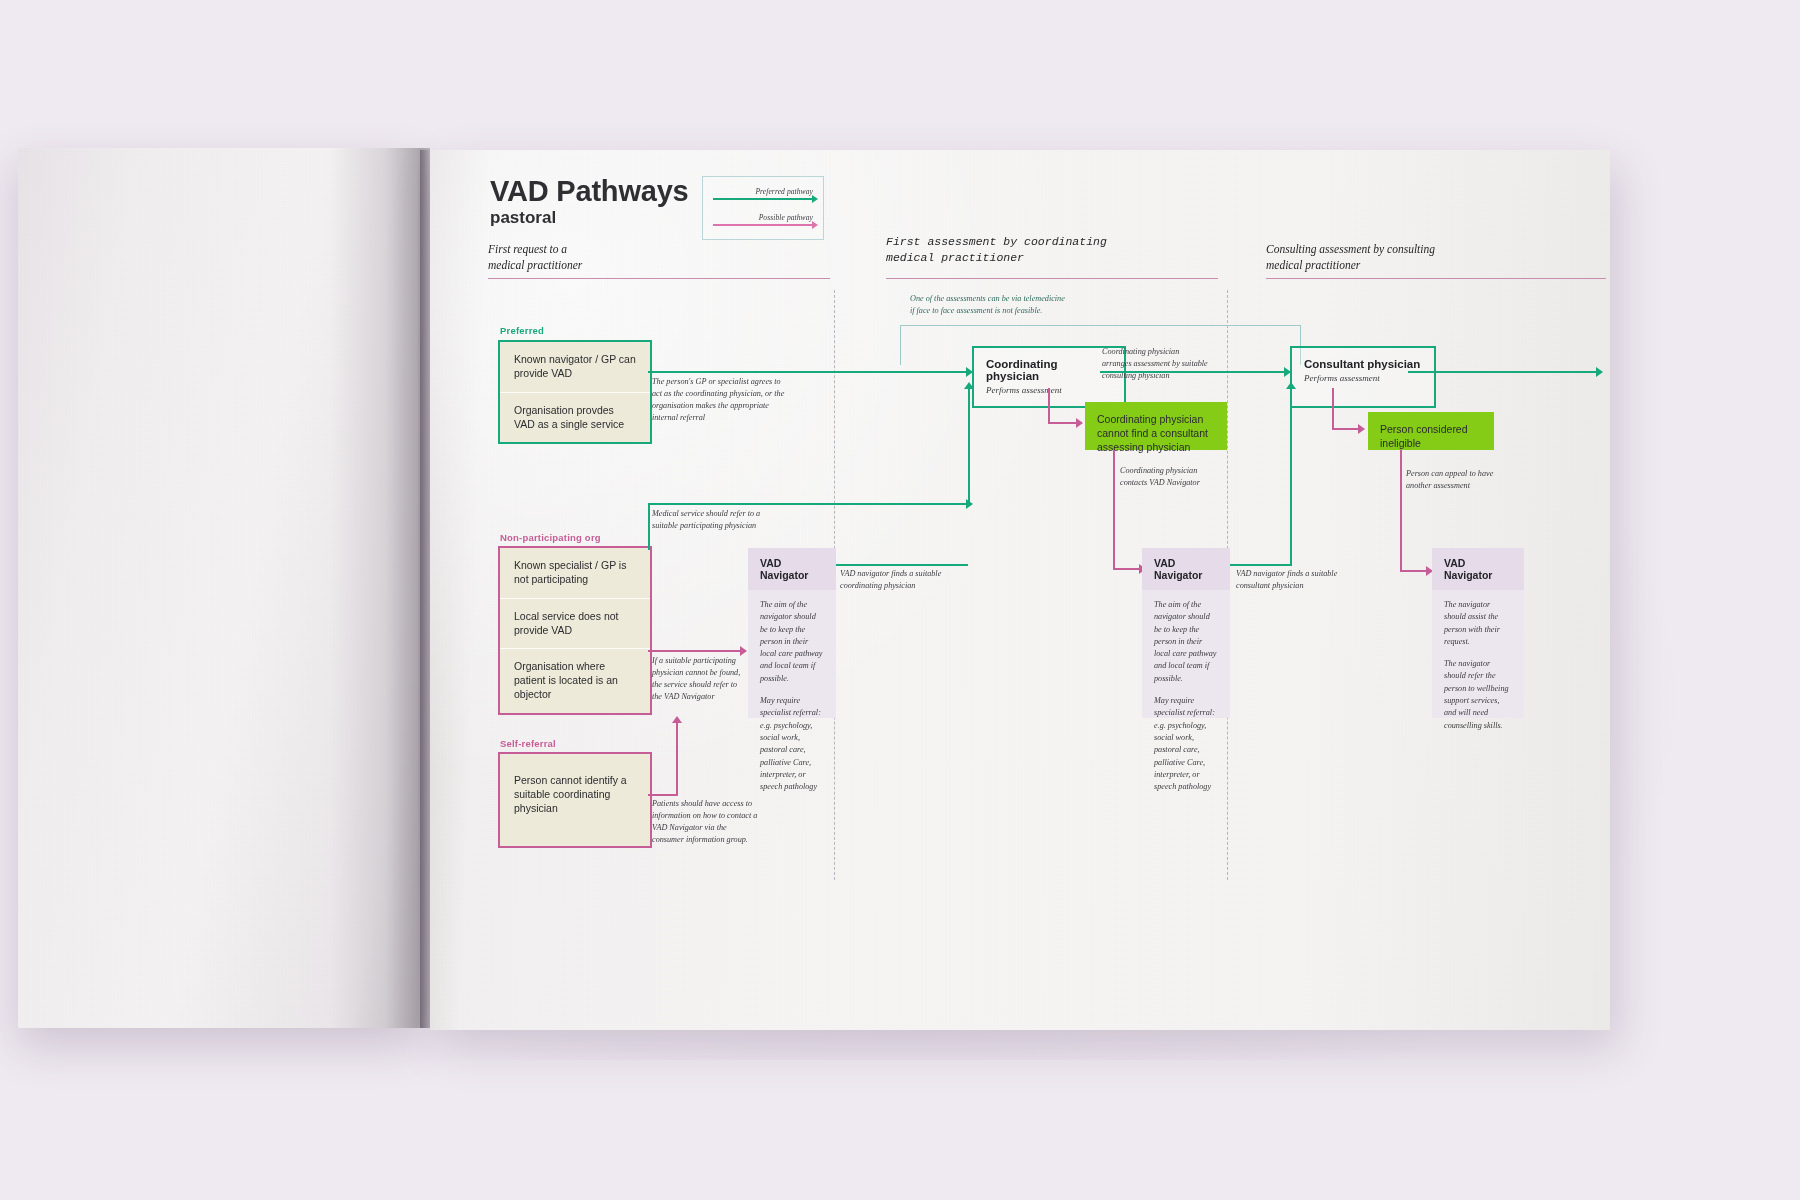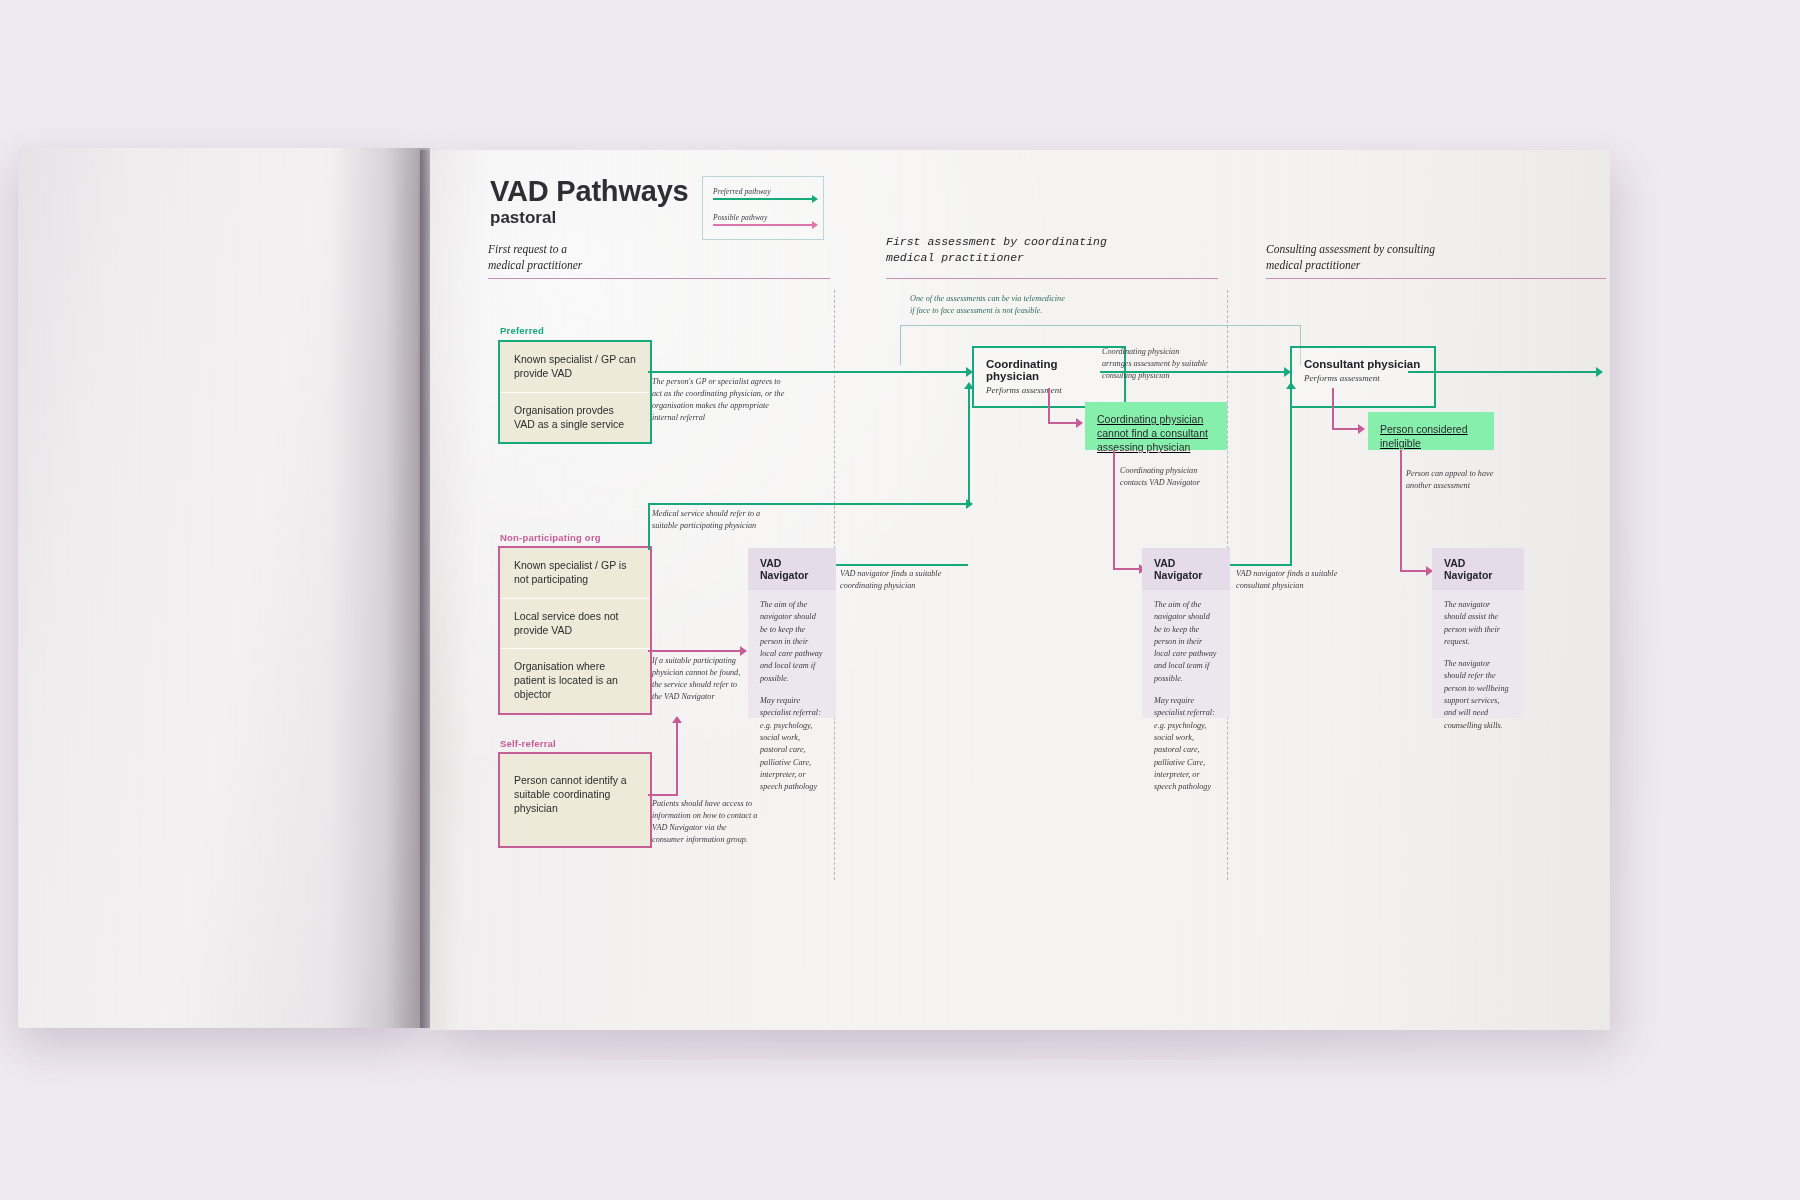--- a/index.html
+++ b/index.html
@@ -53,21 +53,21 @@
   }
   .subtitle{
     position:absolute;left:60px;top:58px;
     font-size:17px;font-weight:bold;color:#2f2f33;
   }
 
   .legend{
     position:absolute;left:272px;top:26px;width:120px;height:62px;
     border:1px solid #b9d7d8;background:rgba(255,255,255,.18);
   }
-  .legend-row{position:absolute;left:10px;width:100px;}
+  .legend-row{position:absolute;left:10px;width:100px;text-align:right;}
   .legend-label{
     font-family:"Liberation Serif", serif;font-style:italic;
     font-size:7.5px;color:#3b3b40;letter-spacing:.1px;
   }
   .legend-line{height:2px;margin-top:2px;position:relative;}
   .legend-line:after{
     content:"";position:absolute;right:-5px;top:-3px;
     border-left:6px solid currentColor;border-top:4px solid transparent;border-bottom:4px solid transparent;
   }
 
@@ -110,21 +110,21 @@
     font-size:10.5px;font-weight:bold;color:#24242a;
     background:#e5dbe9;padding:9px 10px 9px 12px;
   }
   .navbox-body{
     font-family:"Liberation Serif", serif;font-style:italic;
     font-size:8.2px;line-height:1.5;color:#3a3a3e;padding:9px 12px 12px 12px;
   }
   .navbox-body p{margin:0 0 10px 0;}
   .navbox-body p:last-child{margin-bottom:0;}
 
-  .cream{position:absolute;background:#86efac;text-decoration:underline;}
+  .cream{position:absolute;background:#84cc16;}
   .cream-text{font-size:10.5px;line-height:1.35;color:#2b2b2e;padding:10px 12px;}
 
   .note{
     position:absolute;
     font-family:"Liberation Serif", serif;font-style:italic;
     font-size:8.2px;line-height:1.45;color:#3c3c41;
   }
   .note.green{color:#2f6b5d;}
 
   
@@ -181,21 +181,21 @@
 
     <div class="col-head" style="left:836px;top:92px;width:340px;white-space:pre-line;">Consulting assessment by consulting
 medical practitioner</div>
     <div class="col-rule" style="left:836px;top:128px;width:340px;"></div>
 
     <div class="col-divider" style="left:404px;top:140px;height:590px;"></div>
     <div class="col-divider" style="left:797px;top:140px;height:590px;"></div>
 
     <div class="sec-label green" style="left:70px;top:175px;">Preferred</div>
     <div class="stack green" style="left:68px;top:190px;width:150px;">
-      <div class="stack-item">Known specialist / GP can provide VAD</div>
+      <div class="stack-item">Known navigator / GP can provide VAD</div>
       <div class="stack-item">Organisation provdes VAD as a single service</div>
     </div>
 
     <div class="ln h g" style="left:218px;top:221px;width:142px;"></div>
     <div class="note" style="left:222px;top:226px;width:140px;">The person's GP or specialist agrees to act as the coordinating physician, or the organisation makes the appropriate internal referral</div>
     <div class="ln h g" style="left:360px;top:221px;width:178px;"></div>
     <div class="arw r gc" style="left:536px;top:217px;"></div>
 
     <div class="note green" style="left:480px;top:143px;width:260px;white-space:pre-line;">One of the  assessments can be via telemedicine
 if face to face assessment is not feasible.</div>

